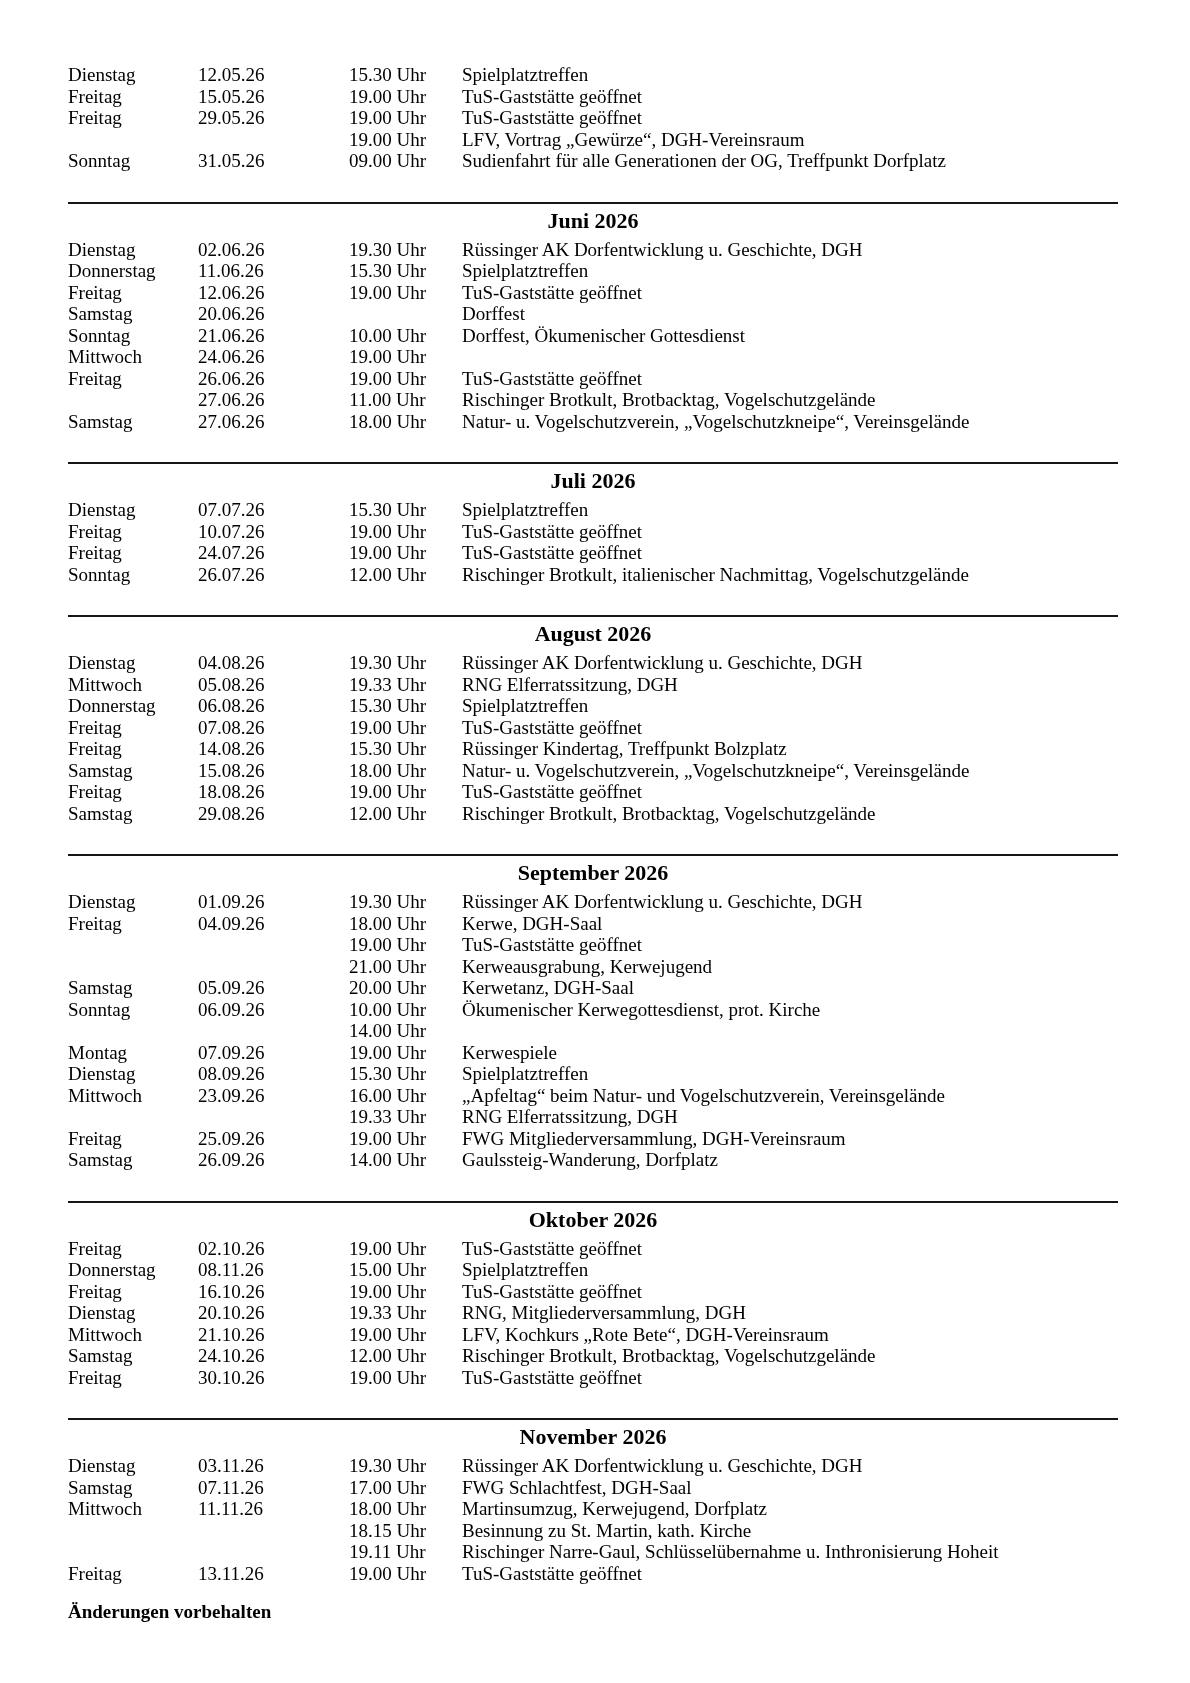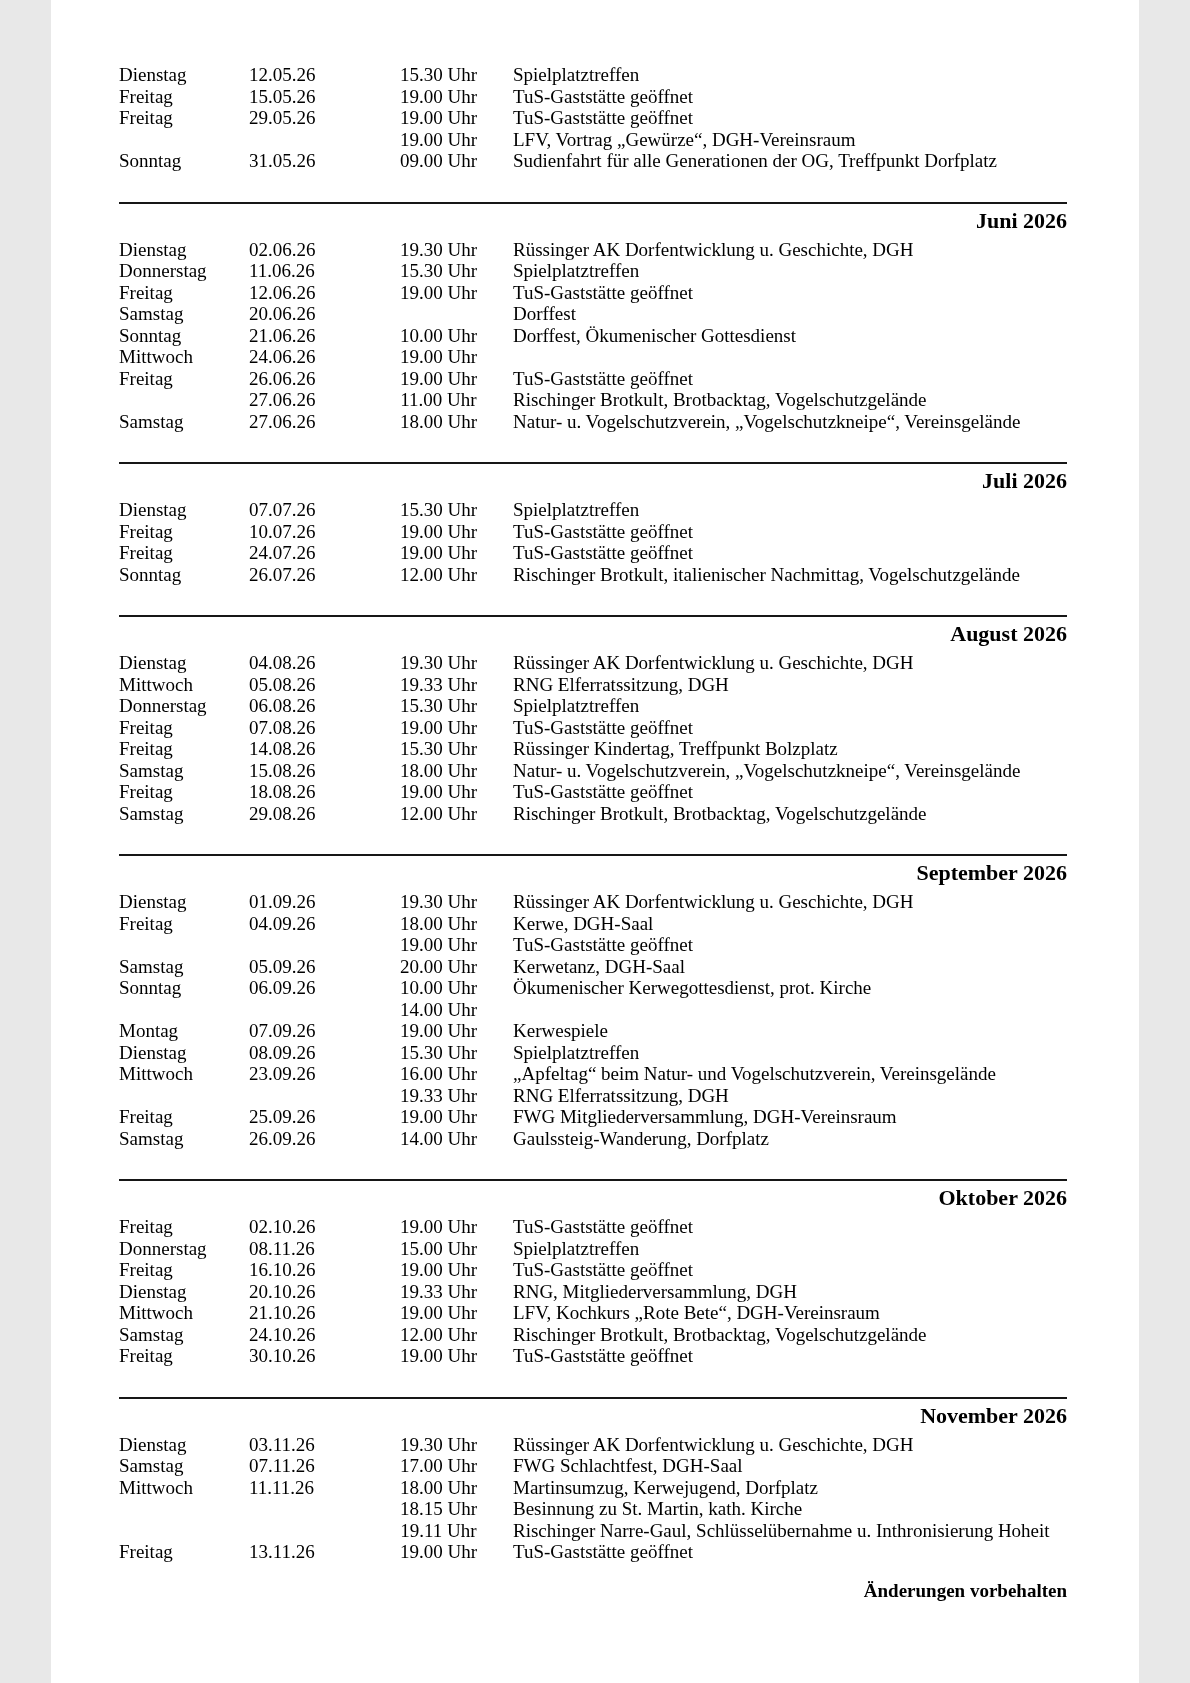--- a/index.html
+++ b/index.html
@@ -1,18 +1,18 @@
 <!DOCTYPE html>
 <html><head>
 <meta charset="utf-8">
 <style>
   html, body { margin: 0; padding: 0; background: #e8e8e8; }
   .page {
     position: relative;
-    width: 1088px;
+    width: 1190px;
     height: 1683px;
     margin: 0 auto;
     background: #ffffff;
     box-sizing: border-box;
     padding: 64px 72px 0 68px;
     font-family: "Liberation Serif", "DejaVu Serif", serif;
     font-size: 19px;
     color: #000000;
     overflow: hidden;
   }
@@ -20,38 +20,38 @@
   .month-section .rule {
     border: none;
     border-top: 2px solid #161616;
     margin: 30px 0 0 0;
     width: 100%;
     height: 0;
   }
   .month-title {
     font-size: 22px;
     font-weight: bold;
-    text-align: right;
+    text-align: center;
     margin: 3px 0 5px 0;
     line-height: 27px;
     font-family: "Liberation Serif", "DejaVu Serif", serif;
   }
   .row {
     display: flex;
     line-height: 21.5px;
     white-space: nowrap;
   }
   .c { display: inline-block; }
   .c.day   { width: 130px; flex: 0 0 130px; }
   .c.date  { width: 115px; flex: 0 0 115px; }
   .c.time  { width: 149px; flex: 0 0 149px; text-align: center; }
   .c.event { flex: 1 1 auto; }
   .footer {
     margin-top: 16px;
-    text-align: right;
+    text-align: left;
     font-weight: bold;
     font-size: 19px;
     line-height: 24px;
   }
 </style>
 </head>
 <body>
 
 <div class="page">
   <div id="calendar-content">
@@ -277,20 +277,26 @@
     <span class="c event">Kerwe, DGH-Saal</span>
   </div>
 
   <div class="row">
     <span class="c day"></span>
     <span class="c date"></span>
     <span class="c time">19.00 Uhr</span>
     <span class="c event">TuS-Gaststätte geöffnet</span>
   </div>
 
+  <div class="row">
+    <span class="c day"></span>
+    <span class="c date"></span>
+    <span class="c time">21.00 Uhr</span>
+    <span class="c event">Kerweausgrabung, Kerwejugend</span>
+  </div>
 
   <div class="row">
     <span class="c day">Samstag</span>
     <span class="c date">05.09.26</span>
     <span class="c time">20.00 Uhr</span>
     <span class="c event">Kerwetanz, DGH-Saal</span>
   </div>
 
   <div class="row">
     <span class="c day">Sonntag</span>

